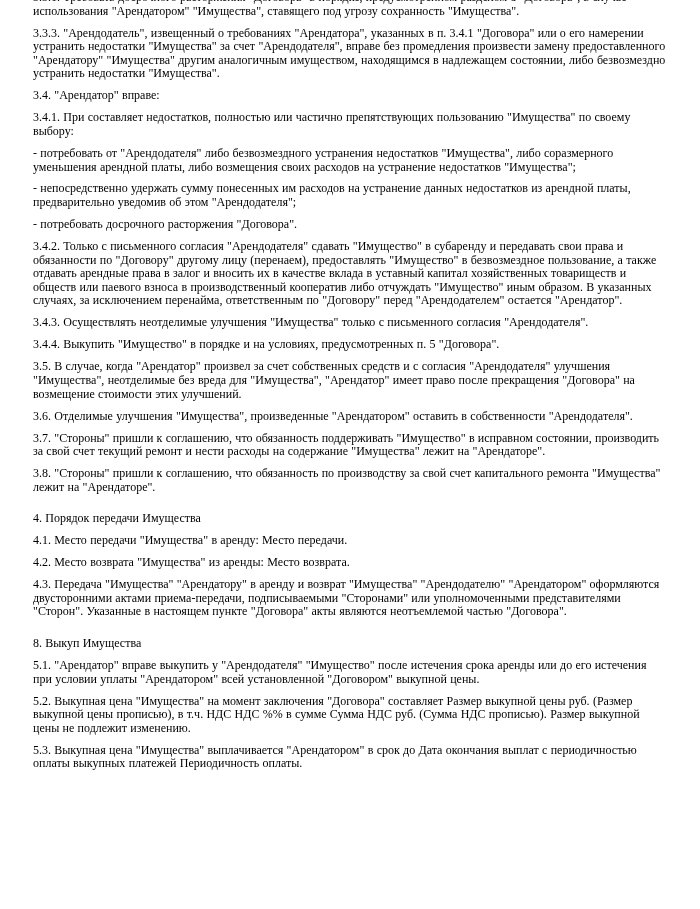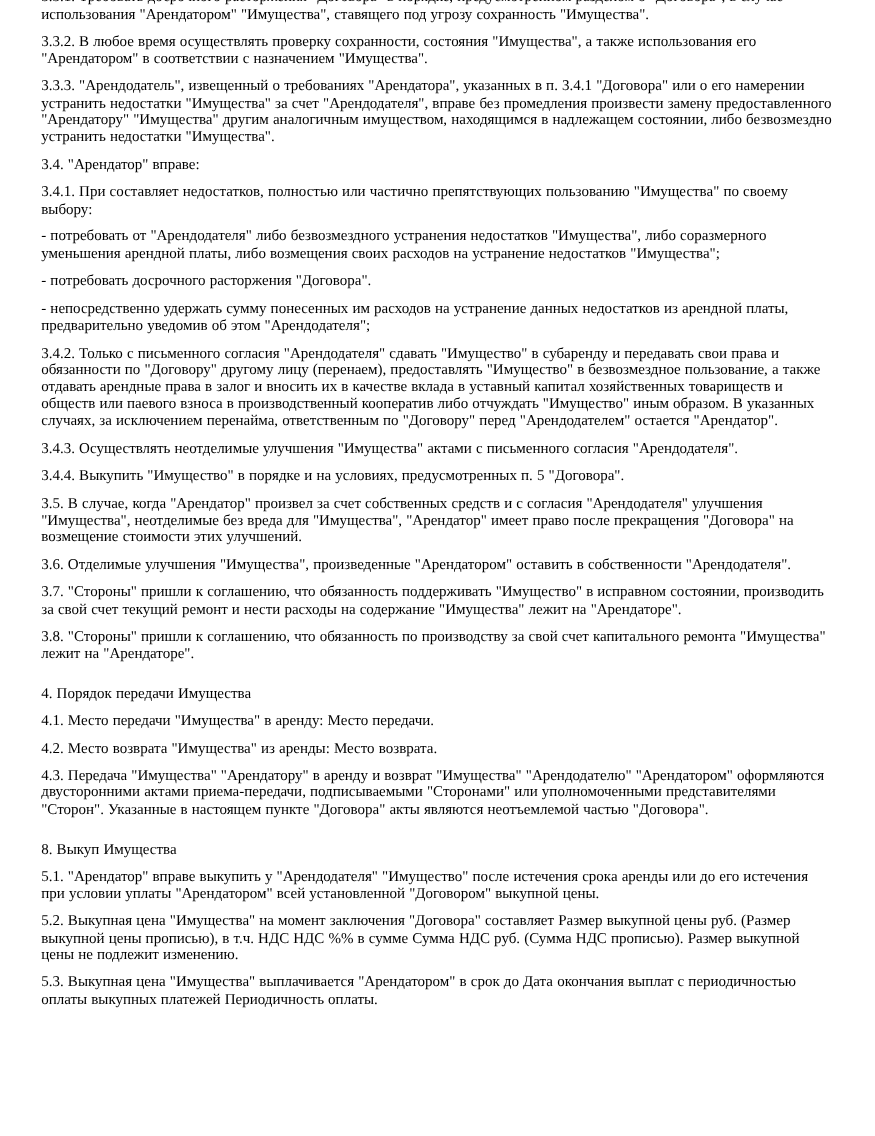--- a/index.html
+++ b/index.html
@@ -44,29 +44,28 @@
 </head>
 <body>
 
 <div class="page">
 
   <p class="para clipped-para">
     <span class="hidden-line" style="display:block;">3.3.1. Требовать досрочного расторжения "Договора" в порядке, предусмотренном разделом 8 "Договора", в случае</span>
     <span style="display:block;">использования "Арендатором" "Имущества", ставящего под угрозу сохранность "Имущества".</span>
   </p>
 
-  <p class="para">3.3.2. В любое время осуществлять проверку сохранности, состояния "Имущества", а также использования его "Арендатором" в соответствии с назначением "Имущества".</p>
   <p class="para">3.3.3. "Арендодатель", извещенный о требованиях "Арендатора", указанных в п. 3.4.1 "Договора" или о его намерении устранить недостатки "Имущества" за счет "Арендодателя", вправе без промедления произвести замену предоставленного "Арендатору" "Имущества" другим аналогичным имуществом, находящимся в надлежащем состоянии, либо безвозмездно устранить недостатки "Имущества".</p>
   <p class="para">3.4. "Арендатор" вправе:</p>
   <p class="para">3.4.1. При составляет недостатков, полностью или частично препятствующих пользованию "Имущества" по своему выбору:</p>
   <p class="para">- потребовать от "Арендодателя" либо безвозмездного устранения недостатков "Имущества", либо соразмерного уменьшения арендной платы, либо возмещения своих расходов на устранение недостатков "Имущества";</p>
+  <p class="para">- непосредственно удержать сумму понесенных им расходов на устранение данных недостатков из арендной платы, предварительно уведомив об этом "Арендодателя";</p>
   <p class="para">- потребовать досрочного расторжения "Договора".</p>
-  <p class="para">- непосредственно удержать сумму понесенных им расходов на устранение данных недостатков из арендной платы, предварительно уведомив об этом "Арендодателя";</p>
   <p class="para">3.4.2. Только с письменного согласия "Арендодателя" сдавать "Имущество" в субаренду и передавать свои права и обязанности по "Договору" другому лицу (перенаем), предоставлять "Имущество" в безвозмездное пользование, а также отдавать арендные права в залог и вносить их в качестве вклада в уставный капитал хозяйственных товариществ и обществ или паевого взноса в производственный кооператив либо отчуждать "Имущество" иным образом. В указанных случаях, за исключением перенайма, ответственным по "Договору" перед "Арендодателем" остается "Арендатор".</p>
-  <p class="para">3.4.3. Осуществлять неотделимые улучшения "Имущества" актами с письменного согласия "Арендодателя".</p>
+  <p class="para">3.4.3. Осуществлять неотделимые улучшения "Имущества" только с письменного согласия "Арендодателя".</p>
   <p class="para">3.4.4. Выкупить "Имущество" в порядке и на условиях, предусмотренных п. 5 "Договора".</p>
   <p class="para">3.5. В случае, когда "Арендатор" произвел за счет собственных средств и с согласия "Арендодателя" улучшения "Имущества", неотделимые без вреда для "Имущества", "Арендатор" имеет право после прекращения "Договора" на возмещение стоимости этих улучшений.</p>
   <p class="para">3.6. Отделимые улучшения "Имущества", произведенные "Арендатором" оставить в собственности "Арендодателя".</p>
   <p class="para">3.7. "Стороны" пришли к соглашению, что обязанность поддерживать "Имущество" в исправном состоянии, производить за свой счет текущий ремонт и нести расходы на содержание "Имущества" лежит на "Арендаторе".</p>
   <p class="para">3.8. "Стороны" пришли к соглашению, что обязанность по производству за свой счет капитального ремонта "Имущества" лежит на "Арендаторе".</p>
 
   <p class="para heading">4. Порядок передачи Имущества</p>
 
   <p class="para">4.1. Место передачи "Имущества" в аренду: Место передачи.</p>
   <p class="para">4.2. Место возврата "Имущества" из аренды: Место возврата.</p>

